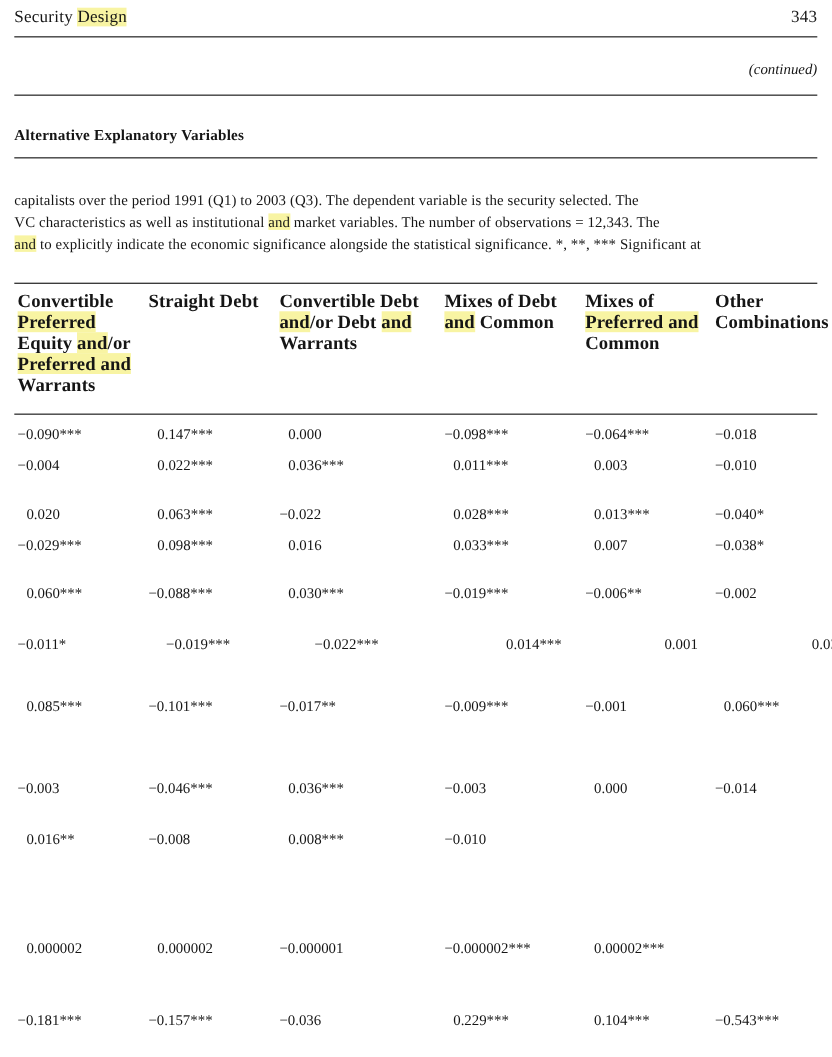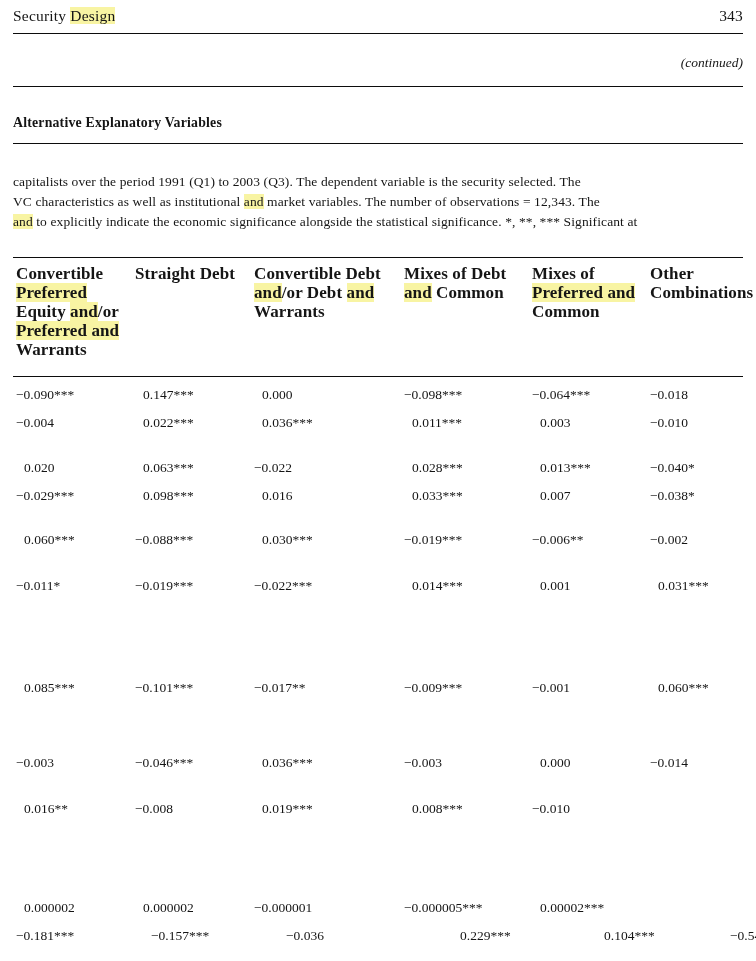--- a/index.html
+++ b/index.html
@@ -125,59 +125,58 @@
         <div class="num">−0.038*</div>
       </div>
       <div class="trow grid-cols" style="margin-top: 16px;">
         <div class="num pos">0.060***</div>
         <div class="num">−0.088***</div>
         <div class="num pos">0.030***</div>
         <div class="num">−0.019***</div>
         <div class="num">−0.006**</div>
         <div class="num">−0.002</div>
       </div>
-      <div class="trow grid-cols" style="margin-top: 18px;">
+      <div class="trow grid-cols" style="margin-top: 18px; gap: 16px;">
         <div class="num">−0.011*</div>
         <div class="num">−0.019***</div>
         <div class="num">−0.022***</div>
         <div class="num pos">0.014***</div>
         <div class="num pos">0.001</div>
         <div class="num pos">0.031***</div>
       </div>
-      <div class="trow grid-cols" style="margin-top: 74px;">
+      <div class="trow grid-cols" style="margin-top: 28px;">
         <div class="num pos">0.085***</div>
         <div class="num">−0.101***</div>
         <div class="num">−0.017**</div>
         <div class="num">−0.009***</div>
         <div class="num">−0.001</div>
         <div class="num pos">0.060***</div>
       </div>
       <div class="trow grid-cols" style="margin-top: 47px;">
         <div class="num">−0.003</div>
         <div class="num">−0.046***</div>
         <div class="num pos">0.036***</div>
         <div class="num">−0.003</div>
         <div class="num pos">0.000</div>
         <div class="num">−0.014</div>
       </div>
       <div class="trow grid-cols" style="margin-top: 18px;">
         <div class="num pos">0.016**</div>
         <div class="num">−0.008</div>
-        <div class="num pos">0.019***</div>
         <div class="num pos">0.008***</div>
         <div class="num">−0.010</div>
       </div>
       <div class="trow grid-cols" style="margin-top: 71px;">
         <div class="num pos">0.000002</div>
         <div class="num pos">0.000002</div>
         <div class="num">−0.000001</div>
-        <div class="num">−0.000005***</div>
+        <div class="num">−0.000002***</div>
         <div class="num pos">0.00002***</div>
       </div>
-      <div class="trow grid-cols" style=" gap: 16px;">
+      <div class="trow grid-cols" style="margin-top: 38px;">
         <div class="num">−0.181***</div>
         <div class="num">−0.157***</div>
         <div class="num">−0.036</div>
         <div class="num pos">0.229***</div>
         <div class="num pos">0.104***</div>
         <div class="num">−0.543***</div>
       </div>
     </div>
 
 </div>

